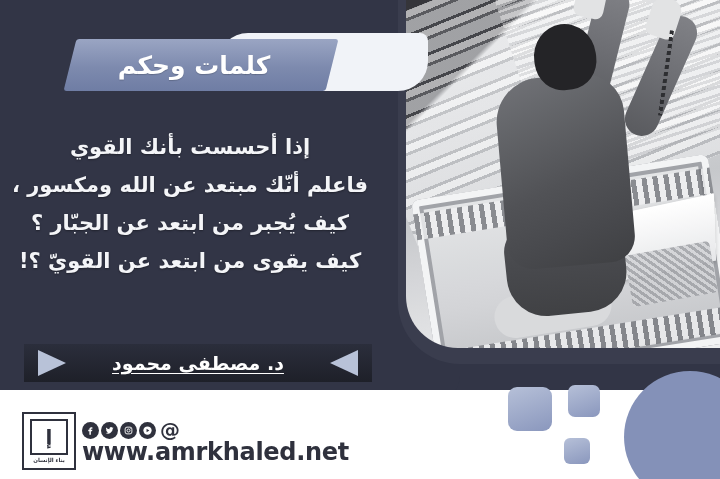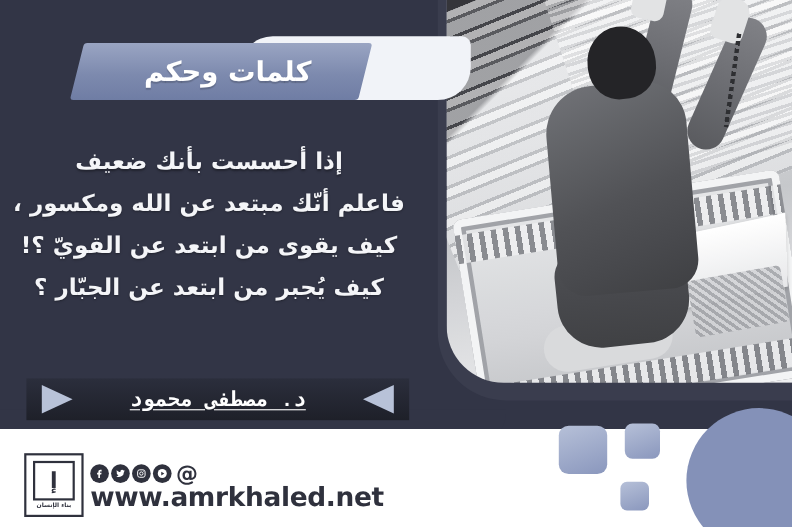--- a/index.html
+++ b/index.html
@@ -238,21 +238,21 @@
     position: absolute;
     left: 0; top: 4px;
     width: 262px; height: 52px;
     background: linear-gradient(180deg, #9aa5c3 0%, #7d8aae 55%, #6f7da4 100%);
     transform: skewX(-14deg);
     border-radius: 3px;
     z-index: 2;
   }
   .banner-text {
     position: absolute;
-    left: 13px; top: 4px;
+    left: 0; top: 4px;
     width: 248px; height: 52px;
     display: flex;
     align-items: center;
     justify-content: center;
     color: #ffffff;
     font-size: 25px;
     font-weight: bold;
     direction: rtl;
     z-index: 3;
     letter-spacing: 0.5px;
@@ -278,21 +278,20 @@
   
   .author-bar {
     position: absolute;
     left: 24px; top: 344px;
     width: 348px; height: 38px;
     background: linear-gradient(180deg, #2b2e3c 0%, #1e2029 100%);
     z-index: 11;
     display: flex;
     align-items: center;
     justify-content: center;
-    font-family: Liberation Mono, monospace;
   }
   .author-text {
     color: #ffffff;
     font-size: 19px;
     font-weight: bold;
     direction: rtl;
     text-decoration: underline;
     text-underline-offset: 3px;
   }
   .arrow {
@@ -423,24 +422,24 @@
   <div class="deco-square sq-2"></div>
   <div class="deco-square sq-3"></div>
 
   <div class="header-banner">
     <div class="banner-white"></div>
     <div class="banner-slab"></div>
     <div class="banner-text">كلمات وحكم</div>
   </div>
 
   <div class="quote">
-    <div class="quote-line">إذا أحسست بأنك ضعيف</div>
+    <div class="quote-line">إذا أحسست بأنك القوي</div>
     <div class="quote-line">فاعلم أنّك مبتعد عن الله ومكسور ،</div>
+    <div class="quote-line">كيف يُجبر من ابتعد عن الجبّار ؟</div>
     <div class="quote-line">كيف يقوى من ابتعد عن القويّ ؟!</div>
-    <div class="quote-line">كيف يُجبر من ابتعد عن الجبّار ؟</div>
   </div>
 
   <div class="author-bar">
     <span class="arrow arrow-left"></span>
     <span class="author-text">د. مصطفى محمود</span>
     <span class="arrow arrow-right"></span>
   </div>
 
   <div class="footer">
     <div class="brand-logo">

